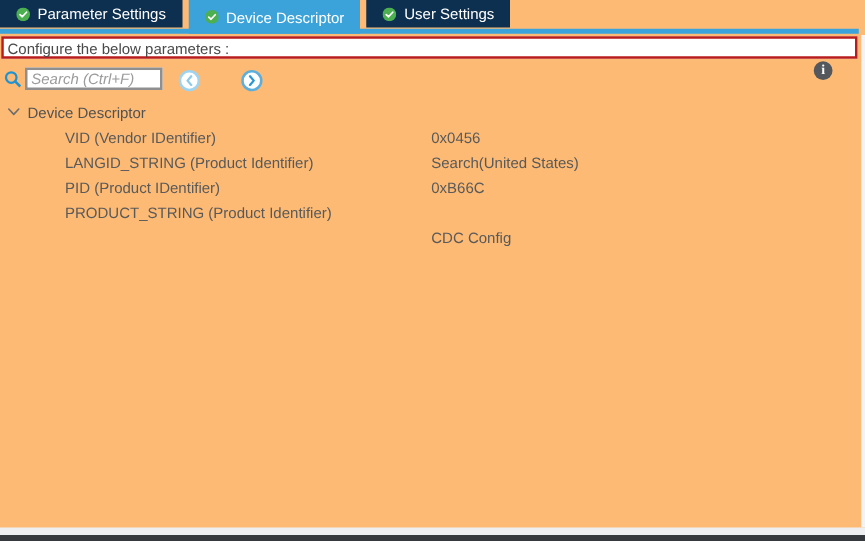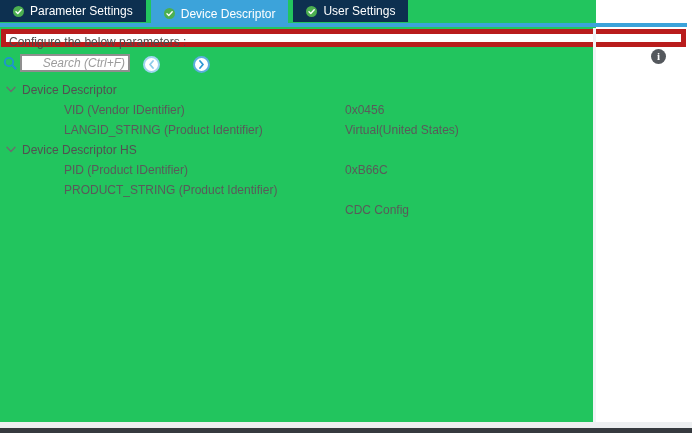--- a/index.html
+++ b/index.html
@@ -1,54 +1,54 @@
 <!DOCTYPE html>
 <html><head>
 <meta charset="utf-8">
 <style>
   * { margin:0; padding:0; box-sizing:border-box; }
   html,body { width:692px; height:433px; background:#fff; overflow:hidden; }
   body { font-family:"Liberation Sans", sans-serif; font-size:12px; color:#5a5a5a; }
-  #app { position:relative; width:596px; height:433px; background:#22c55e; }
+  #app { position:relative; width:692px; height:433px; background:#fdba74; }
 
   
   .tabbar { position:absolute; left:0; top:0; width:689px; height:27px; }
   .tab-underline { position:absolute; left:0; top:23px; width:687px; height:4px; background:#3ca3da; }
   .tabs { position:absolute; left:0; top:0; display:flex; gap:5px; z-index:2; }
   .tab { height:22px; display:flex; align-items:center; gap:6px; padding:0 13px;
          background:#0d3050; color:#fff; cursor:pointer; white-space:nowrap; }
   .tab.active { height:27px; background:#3ca3da; }
   .check-badge { width:11px; height:11px; flex:0 0 11px; display:block; }
 
   
   .configure-box { position:absolute; left:1px; top:29px; width:685px; height:18px;
-                   border:5px solid #b91c1c; background:#fff; line-height:16px;
+                   border:2px solid #b91c1c; background:#fff; line-height:16px;
                    padding-left:3px; color:#4a4a4a; }
 
   
   .search-icon { position:absolute; left:3px; top:56px; width:15px; height:15px; }
   .search-input { position:absolute; left:20px; top:54px; width:110px; height:18px;
                   border:2px solid #8f8f8f; font-family:"Liberation Sans",sans-serif;
-                  font-size:12px; padding:0 3px; color:#444; outline:none;text-align:right; }
+                  font-size:12px; padding:0 3px; color:#444; outline:none; }
   .search-input::placeholder { font-style:italic; color:#9b9b9b; }
   .nav-btn { position:absolute; top:56px; width:17px; height:17px; border-radius:50%;
              background:#fff; border:2px solid; display:flex; align-items:center;
              justify-content:center; cursor:pointer; padding:0; }
   .nav-prev { left:143px; border-color:#9fd4f0; }
   .nav-next { left:193px; border-color:#5caedd; }
   .info-btn { position:absolute; left:651px; top:49px; width:15px; height:15px; border-radius:50%;
               background:#54585d; color:#fff; border:none; font-family:"Liberation Serif",serif;
               font-weight:700; font-size:11px; line-height:15px; text-align:center; cursor:pointer; }
 
   
   .tree { position:absolute; left:0; top:80px; width:686px; }
   .tree-row { position:relative; height:20px; line-height:20px; cursor:default; }
   .chev { position:absolute; left:6px; top:6px; }
   .section-label { position:absolute; left:22px; color:#525252; }
-  .row-name { position:absolute; left:64px; white-space:nowrap;text-align:center; }
+  .row-name { position:absolute; left:52px; white-space:nowrap;text-align:center; }
   .row-value { position:absolute; left:345px; white-space:nowrap; }
 
   
   .right-strip { position:absolute; right:0; top:28px; width:3px; height:394px; background:#f1f3f6; }
   .bottom-light { position:absolute; left:0; top:422px; width:692px; height:6px; background:#edeff1; }
   .bottom-dark { position:absolute; left:0; top:428px; width:692px; height:5px; background:#363a3f; }
 </style>
 </head>
 <body>
 
@@ -111,33 +111,27 @@
       <span class="section-label">Device Descriptor</span>
     </div>
     <div class="section-rows">
   <div class="tree-row param-row">
     <span class="row-name">VID (Vendor IDentifier)</span>
     <span class="row-value">0x0456</span>
   </div>
 
   <div class="tree-row param-row">
     <span class="row-name">LANGID_STRING (Product Identifier)</span>
-    <span class="row-value">Virtual(United States)</span>
+    <span class="row-value">Search(United States)</span>
   </div>
 
 </div>
   </div>
 
   <div class="section">
-    <div class="tree-row section-header">
-      <svg class="chev" width="10" height="7" viewBox="0 0 10 7">
-        <polyline points="1,1.2 5,5.5 9,1.2" fill="none" stroke="#6d6d6d" stroke-width="1.3" stroke-linecap="round" stroke-linejoin="round"></polyline>
-      </svg>
-      <span class="section-label">Device Descriptor HS</span>
-    </div>
     <div class="section-rows">
   <div class="tree-row param-row">
     <span class="row-name">PID (Product IDentifier)</span>
     <span class="row-value">0xB66C</span>
   </div>
 
   <div class="tree-row param-row">
     <span class="row-name">PRODUCT_STRING (Product Identifier)</span>
   </div>
 

